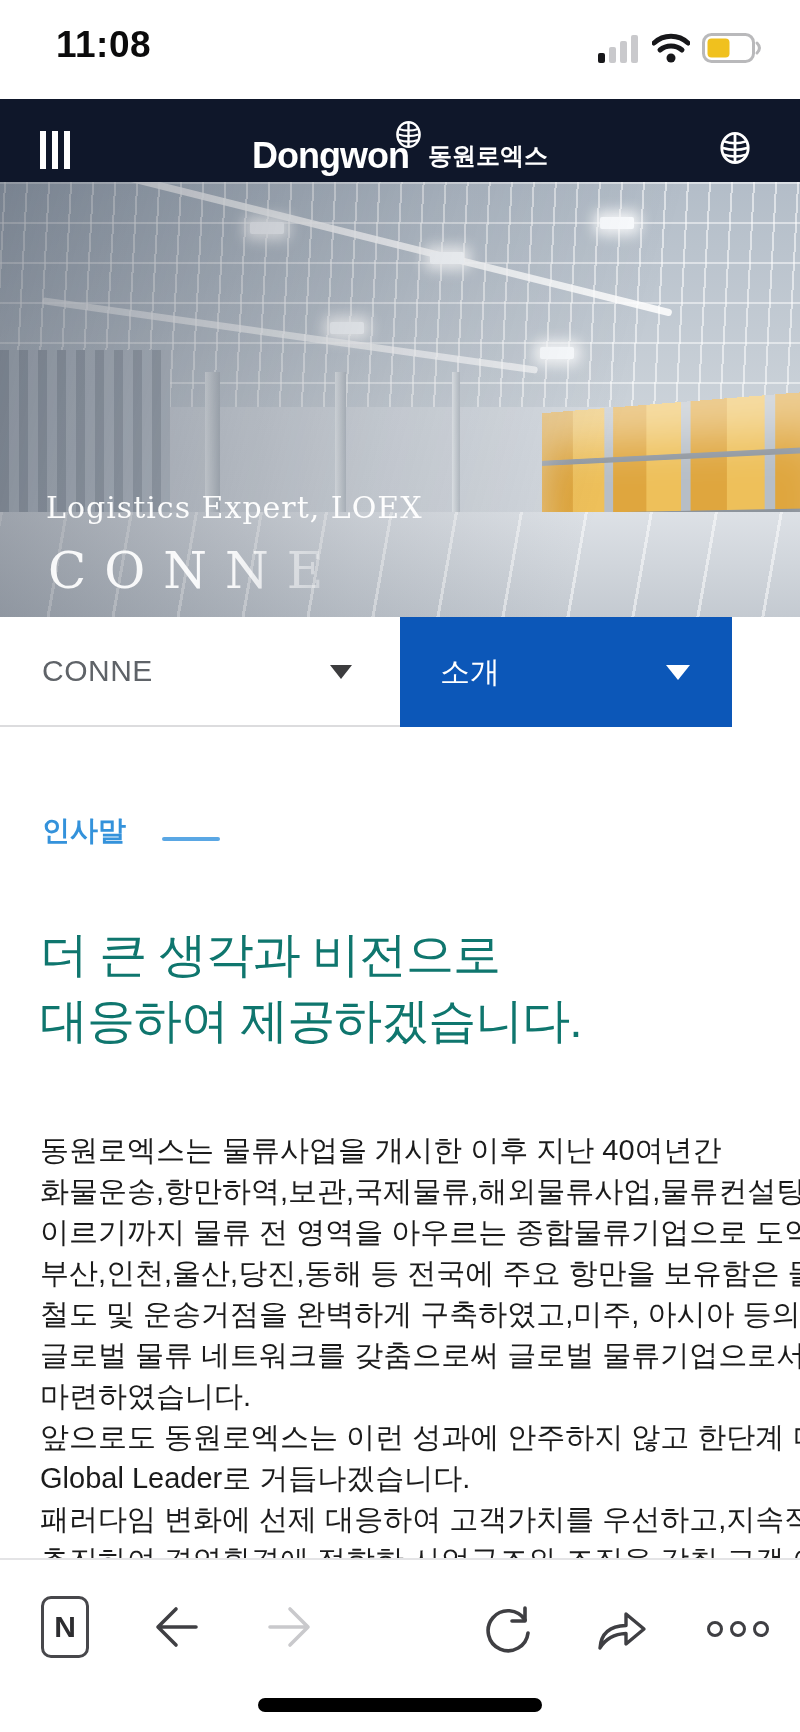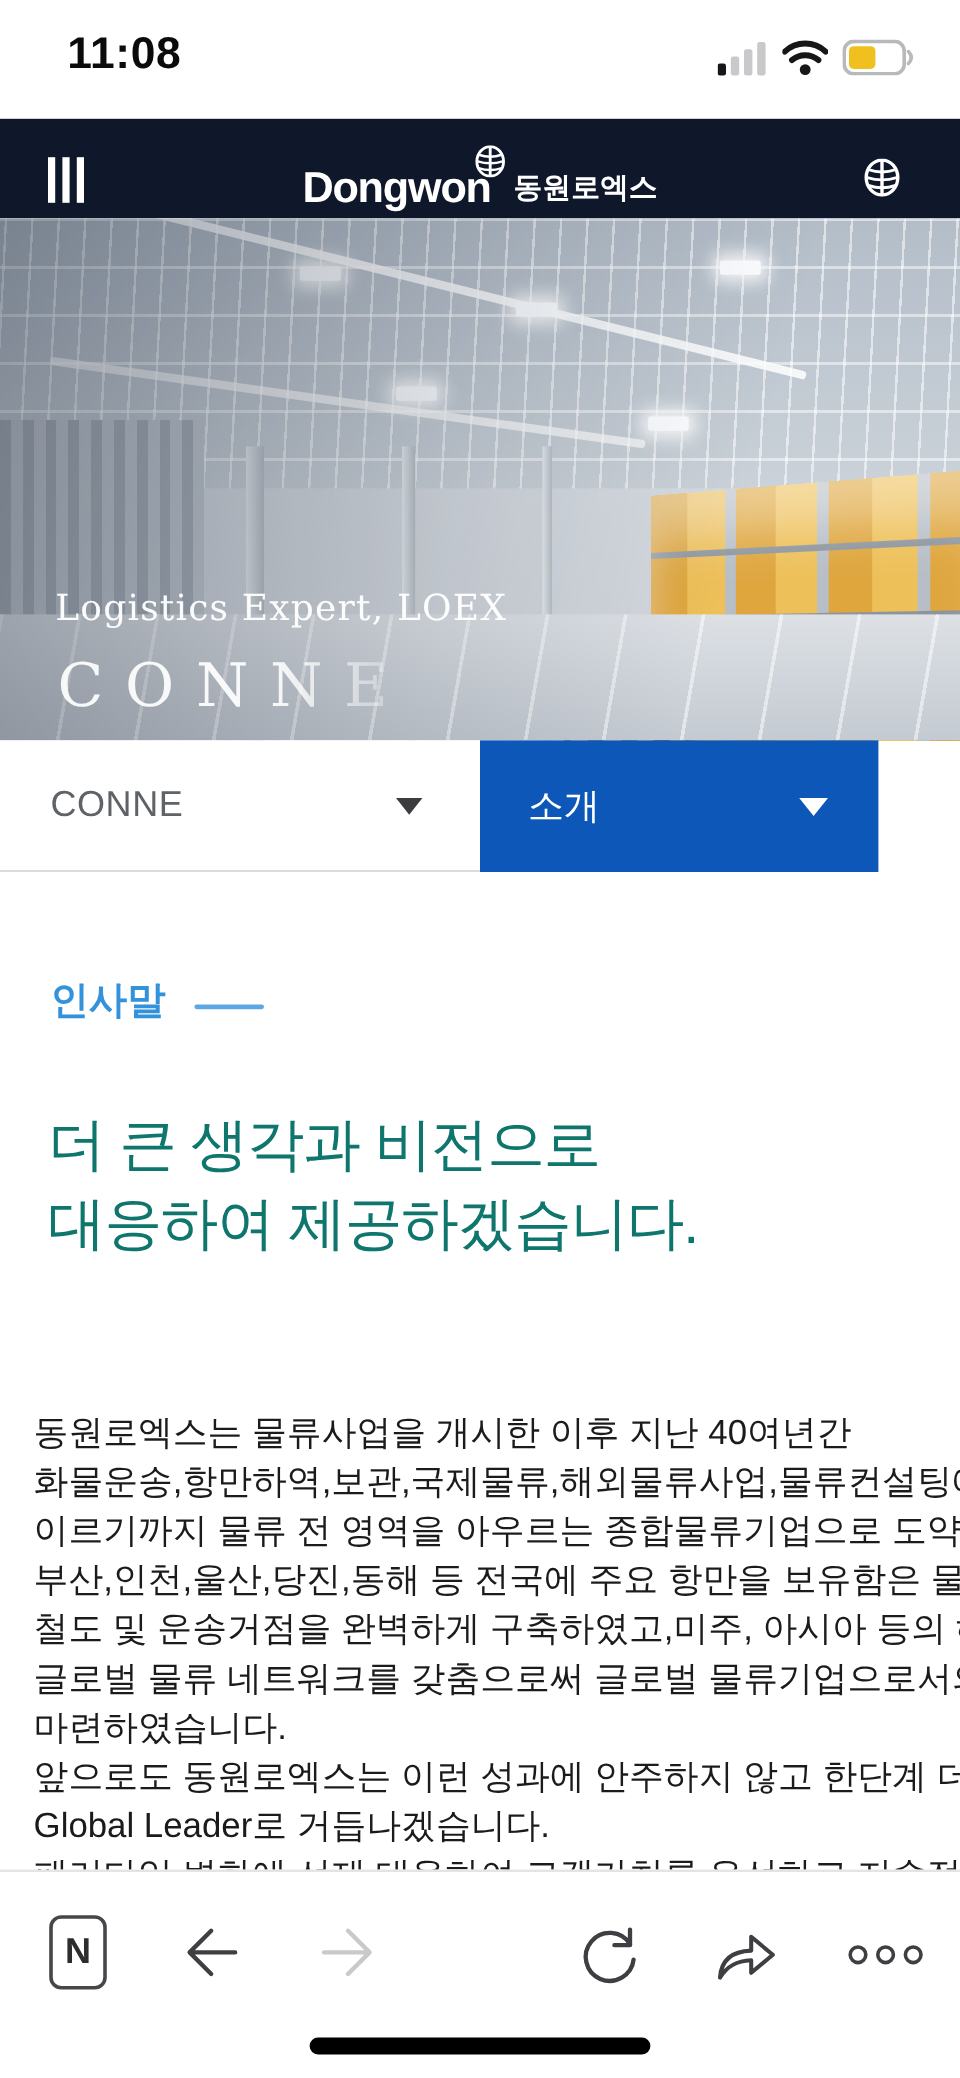--- a/index.html
+++ b/index.html
@@ -72,26 +72,26 @@
   .sel-left-label { margin-left:42px; font-size:30px; color:#5f6368; letter-spacing:0.5px; }
   .tri-dark { position:absolute; right:48px; top:48px; width:0; height:0;
      border-left:11px solid transparent; border-right:11px solid transparent; border-top:14px solid #3c3c3e; }
   .sel-right { position:absolute; left:400px; top:0; width:332px; height:110px; background:#0c57b8;
      display:flex; align-items:center; cursor:pointer; }
   .sel-right-label { margin-left:40px; font-size:30px; color:#fff; }
   .tri-white { position:absolute; right:42px; top:48px; width:0; height:0;
      border-left:12px solid transparent; border-right:12px solid transparent; border-top:15px solid #fff; }
 
   
-  .section-label { position:absolute; left:42px; top:812px; font-size:32px; font-weight:700; color:#3492db;text-align:right; }
+  .section-label { position:absolute; left:42px; top:812px; font-size:28px; font-weight:700; color:#3492db;text-align:right; }
   .section-dash { position:absolute; left:162px; top:837px; width:58px; height:4px; background:#5aa7e4; border-radius:2px; }
   .headline { position:absolute; left:40px; top:922px; font-size:48px; font-weight:500;
      line-height:66px; color:#0f766e; letter-spacing:-1px; white-space:nowrap; }
-  .paragraph { position:absolute; left:28px; top:1130px; width:740px; font-size:29px;
-     line-height:41px; color:#1b1b1b;margin-top:44px; }
+  .paragraph { position:absolute; left:40px; top:1130px; width:740px; font-size:29px;
+     line-height:41px; color:#1b1b1b; }
   .paragraph div { white-space:nowrap; }
 
   
   .toolbar { position:absolute; left:0; top:1558px; width:800px; height:174px; background:#fff;
      border-top:2px solid #e4e4e6; z-index:10; }
   .tb { position:absolute; top:1596px; cursor:pointer; z-index:11; }
   .naver-box { left:41px; width:48px; height:62px; border:3px solid #47474b; border-radius:10px;
      display:flex; align-items:center; justify-content:center; position:absolute;
      font-size:30px; font-weight:700; color:#2d2d30; }
   .greendot { left:369px; top:1598px; position:absolute; width:62px; height:62px; border-radius:50%;

